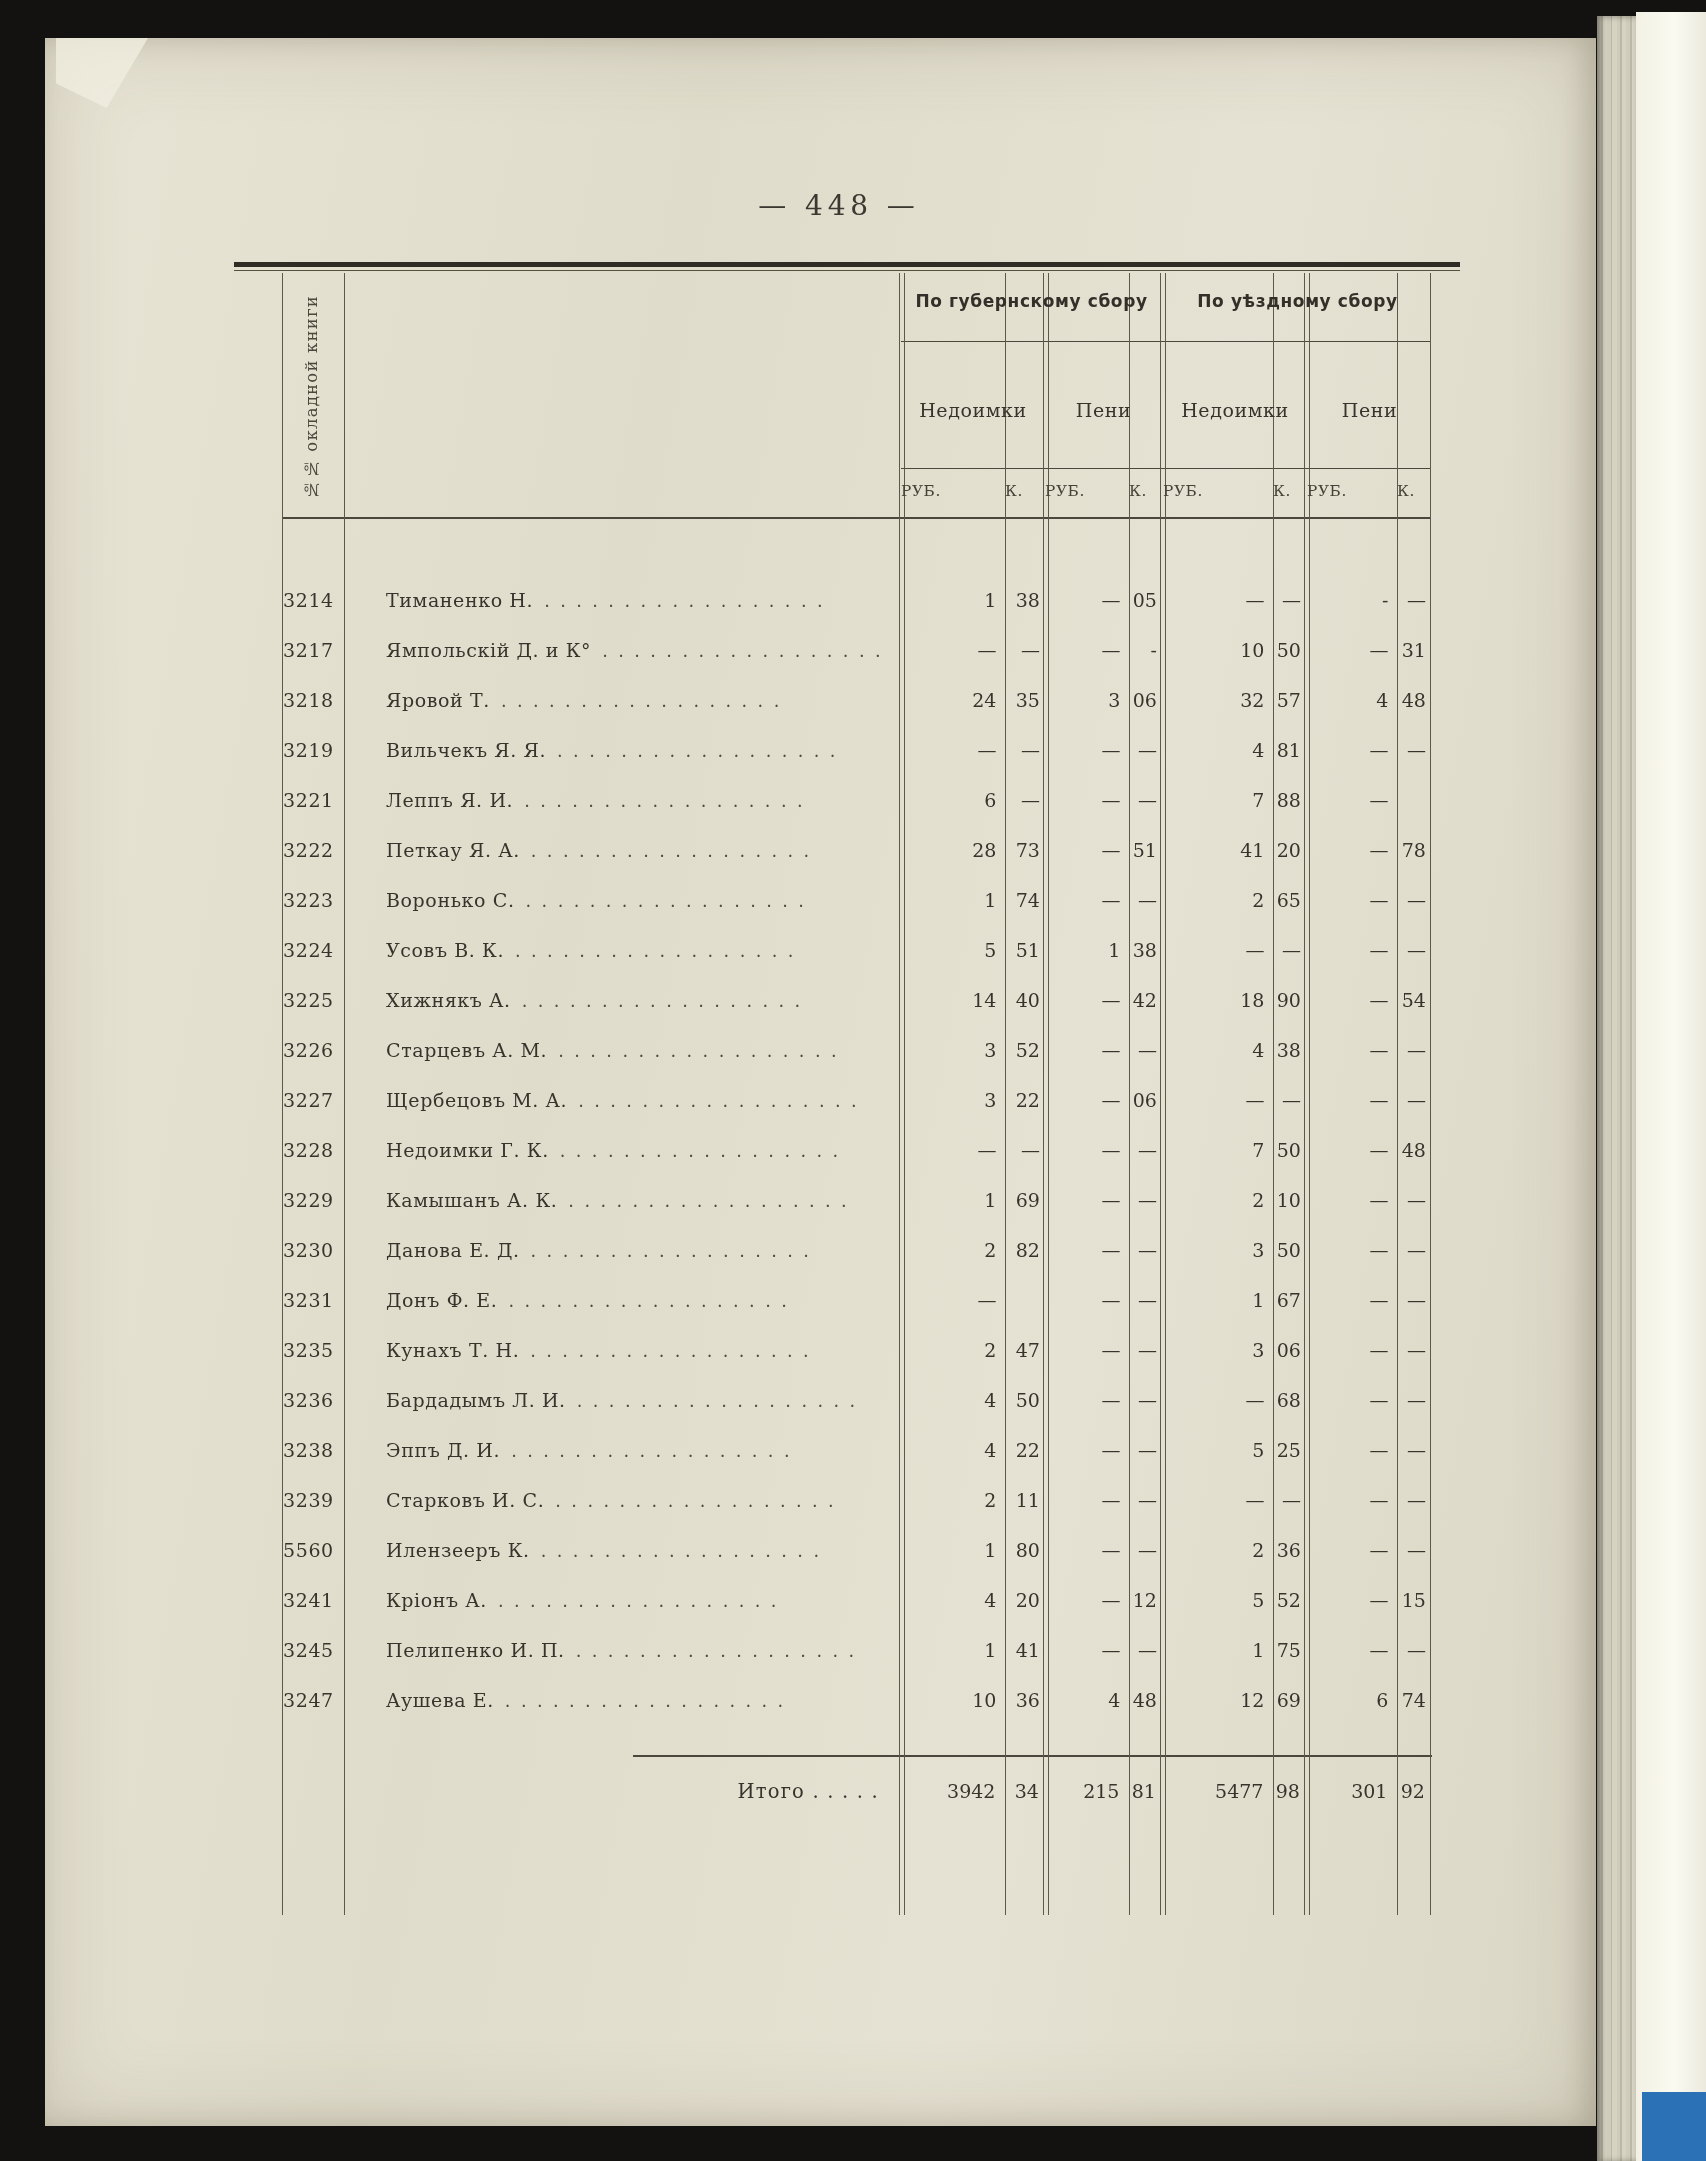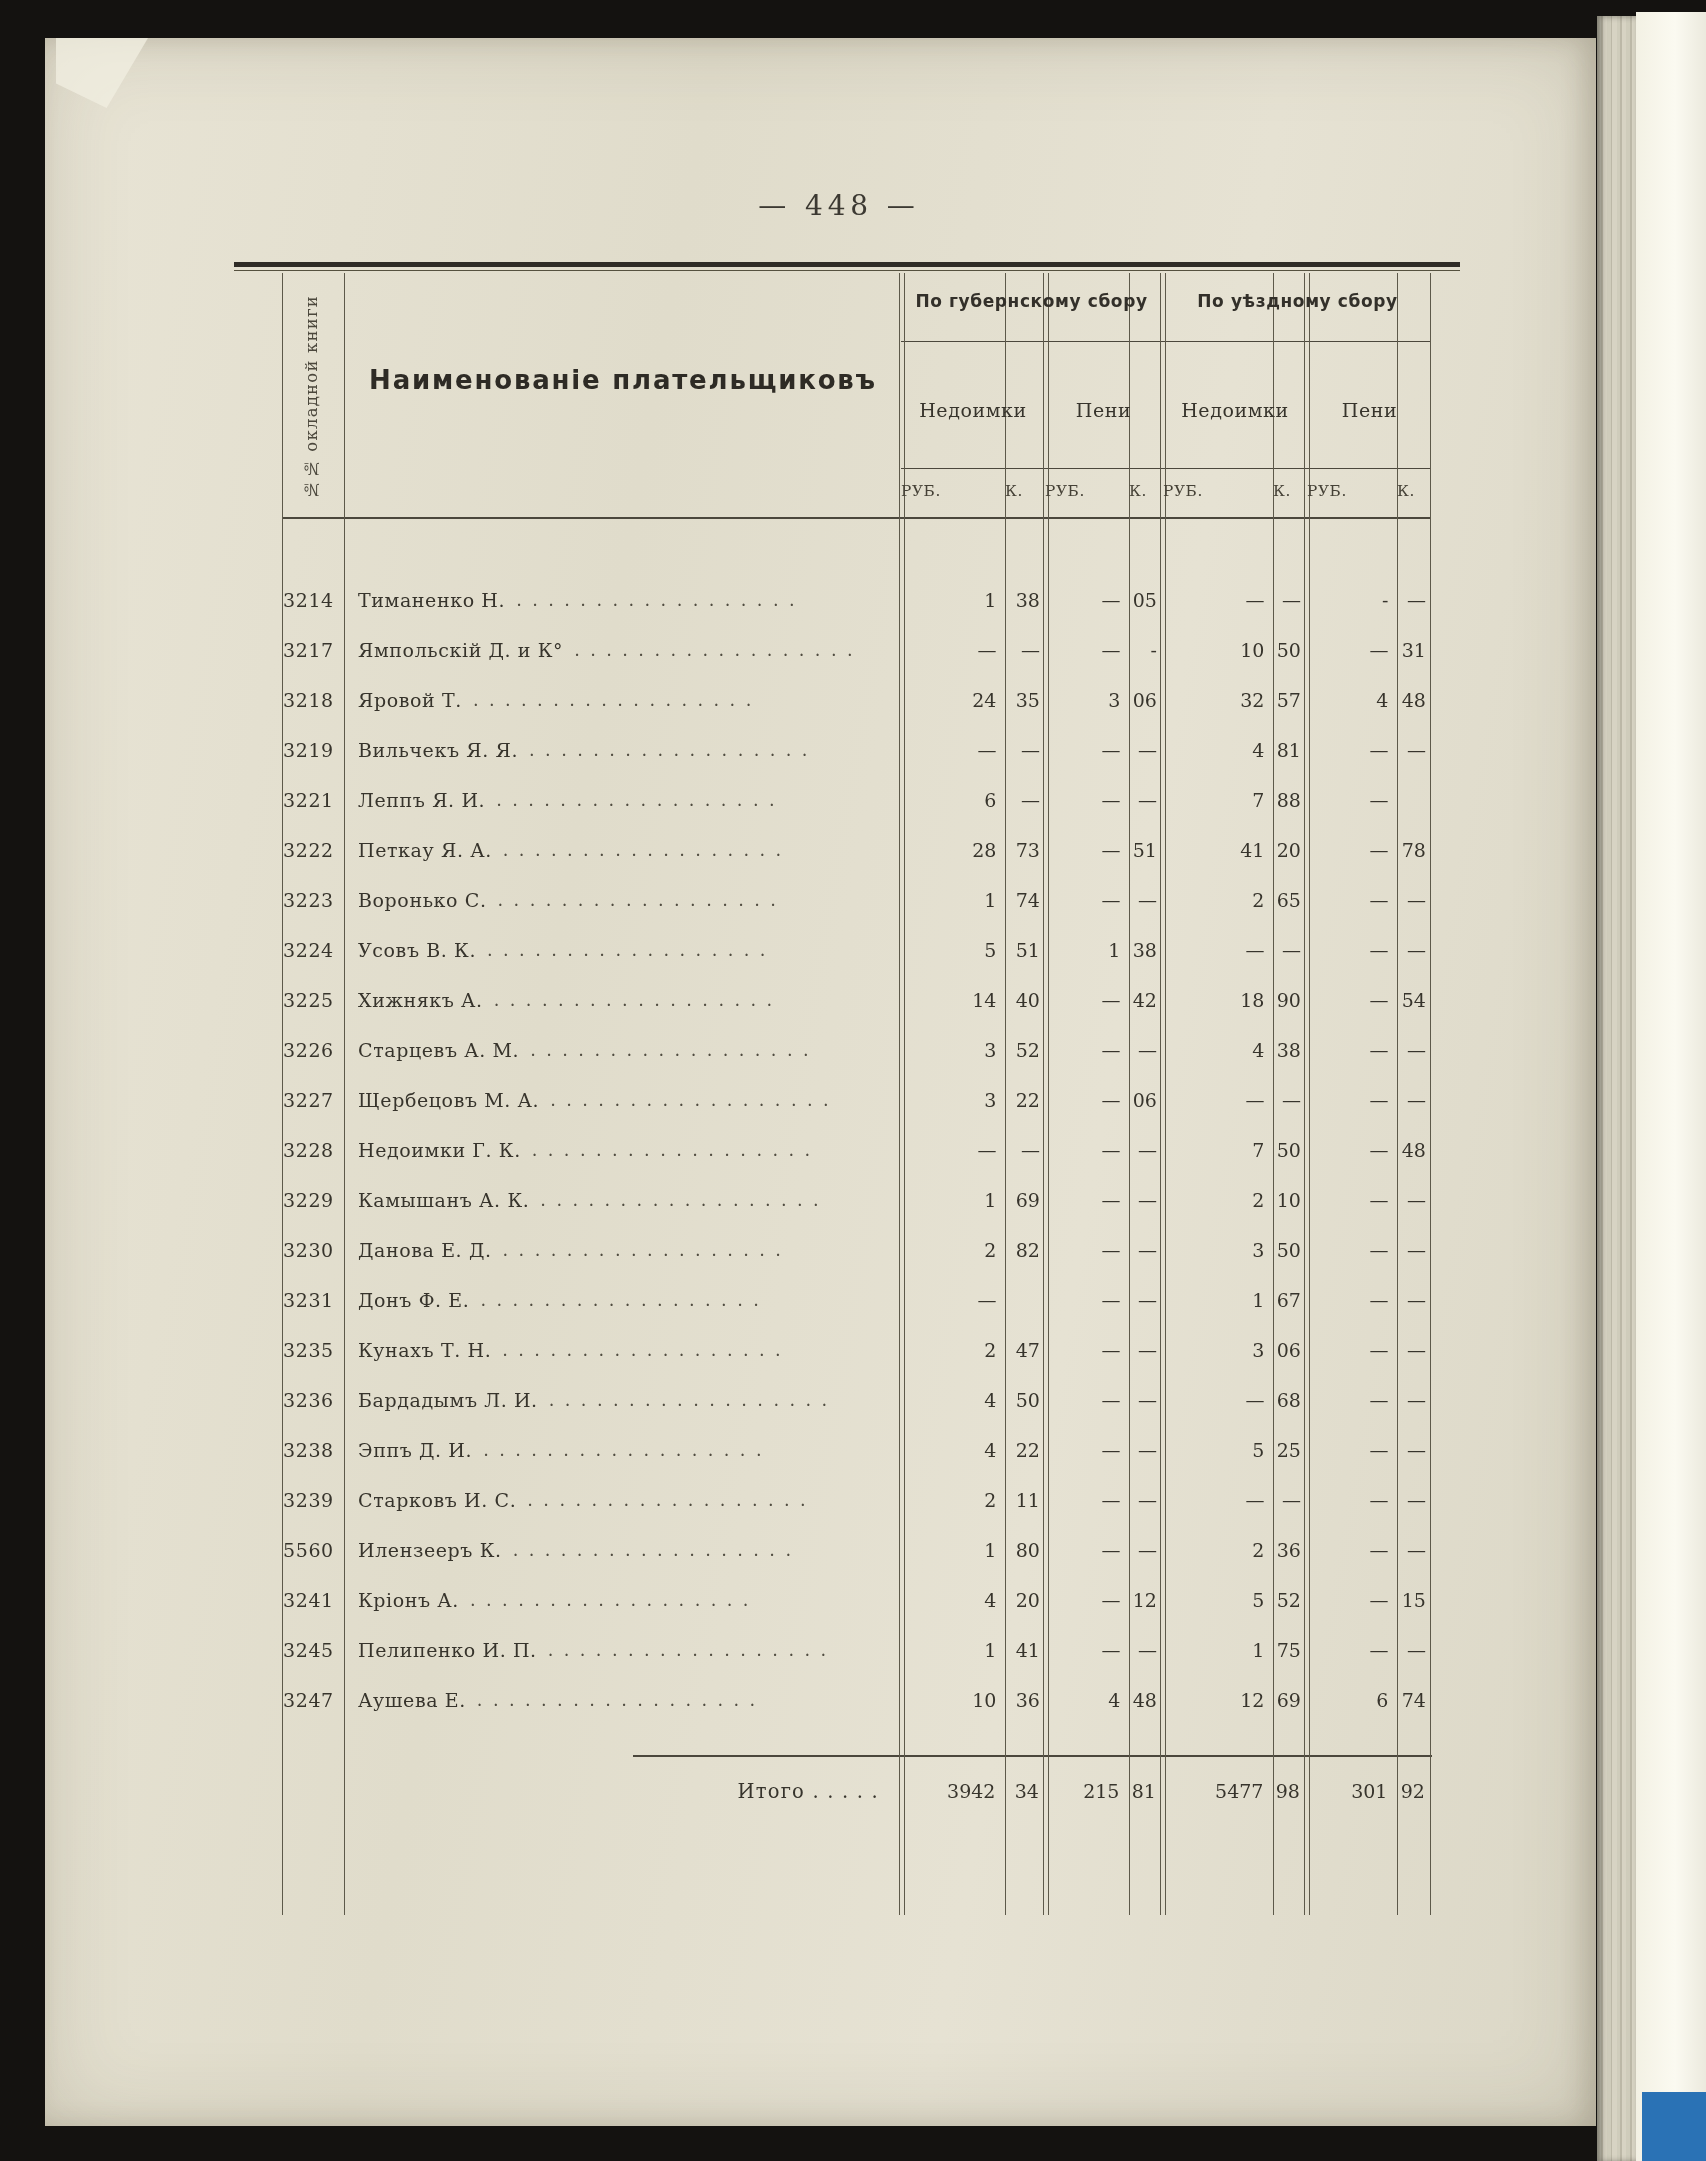--- a/index.html
+++ b/index.html
@@ -105,21 +105,21 @@
 
   
   .tbody { position: absolute; left: 0; top: 313px; width: 1149px; }
   .row {
     display: grid;
     grid-template-columns: 62px 558px 103px 41px 83px 34px 110px 34px 90px 35px;
     height: 50px; align-items: center;
   }
   .c { overflow: hidden; white-space: nowrap; }
   .c.num  { padding-left: 1px;  font-size: 19px; letter-spacing: 0.6px; }
-  .c.name { padding-left: 14px; display: flex; align-items: center; }
+  .c.name { padding-left: 42px; display: flex; align-items: flex-end; }
   .c.name .nm   { font-size: 19px; letter-spacing: 0.6px; margin-right: 11px; }
   .c.name .dots { flex: 1; overflow: hidden; font-size: 17.7px; letter-spacing: 2.4px; color: #504c40; }
   .c.rub { text-align: right; padding-right: 8.6px; font-size: 19px; }
   .c.kop { text-align: right; padding-right: 6.1px; font-size: 19px; }
 
   .total-row {
     position: absolute; left: 0; top: 1504px; width: 1149px;
     display: grid;
     grid-template-columns: 619px 103px 41px 83px 34px 110px 34px 90px 35px;
     height: 50px; align-items: center;
@@ -151,21 +151,20 @@
     <div class="vline" style="left:847px"></div>
     <div class="vline dbl" style="left:878px"></div>
     <div class="vline" style="left:991px"></div>
     <div class="vline dbl" style="left:1022px"></div>
     <div class="vline" style="left:1115px"></div>
     <div class="vline" style="left:1148px"></div>
 
     <div class="corner-head">
       <span>№№ окладной книги</span>
     </div>
-    <div class="name-head">Наименованіе плательщиковъ</div>
     <div class="group-head g1">По губернскому сбору</div>
     <div class="group-head g2">По уѣздному сбору</div>
     <div class="sub-head s1">Недоимки</div>
     <div class="sub-head s2">Пени</div>
     <div class="sub-head s3">Недоимки</div>
     <div class="sub-head s4">Пени</div>
     <div class="unit u1">РУБ.</div>
     <div class="unit u2">К.</div>
     <div class="unit u3">РУБ.</div>
     <div class="unit u4">К.</div>

